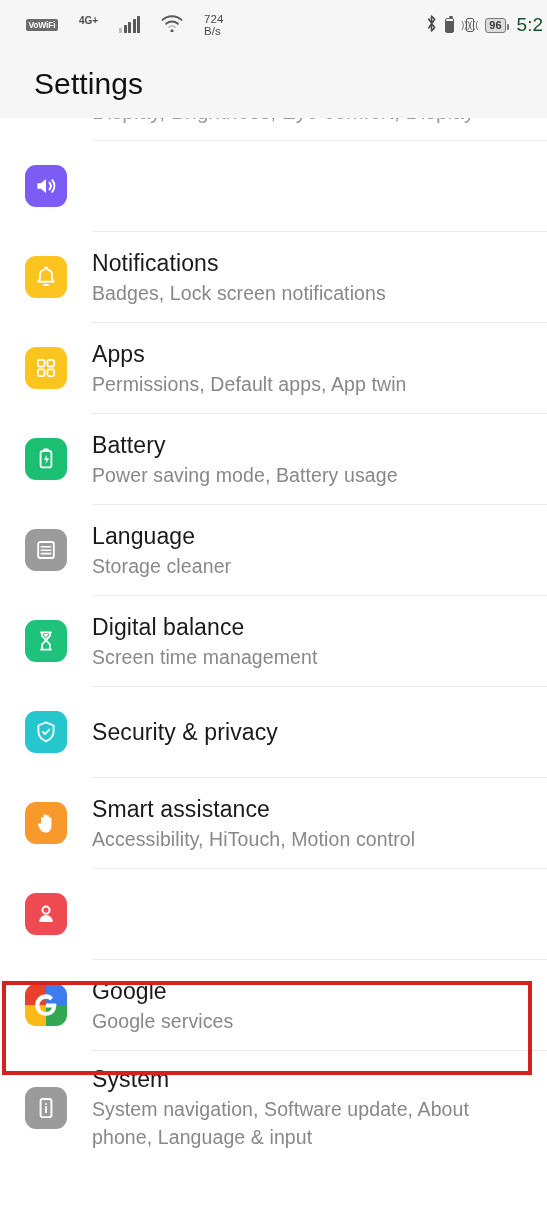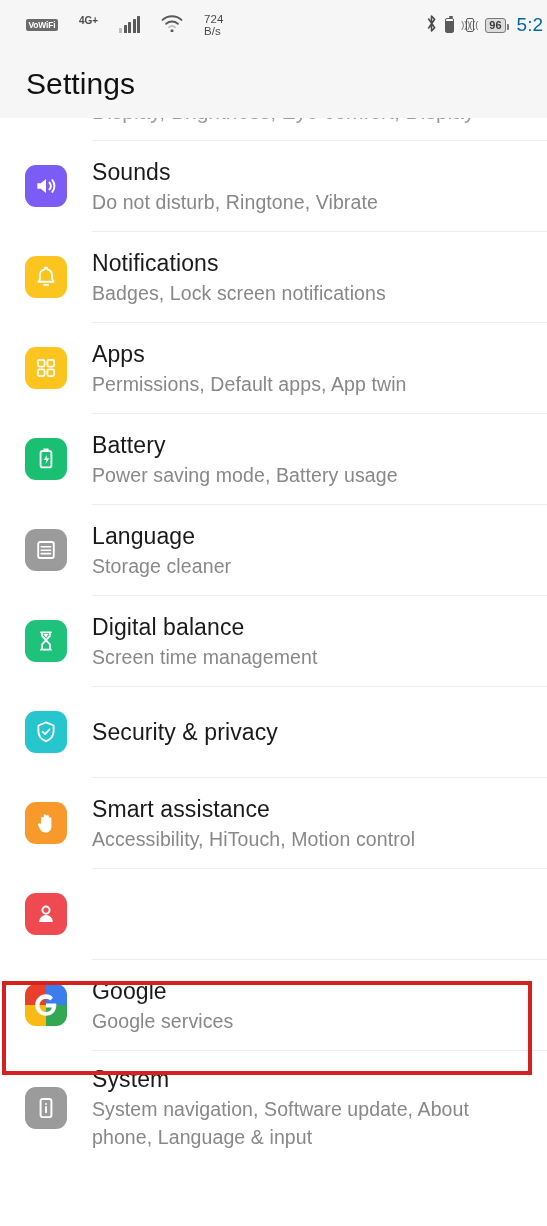--- a/index.html
+++ b/index.html
@@ -43,26 +43,26 @@
   .tiny-batt::after{content:"";position:absolute;top:-3px;left:2.2px;width:4px;height:2px;background:#5a5a5a;border-radius:1px;}
   .vibrate { position: relative; width: 17px; height: 17px; }
   .vibrate .ph { position:absolute; left:5px; top:1.5px; width:8px; height:14px; border:1.4px solid #5a5a5a; border-radius:2px; }
   .vibrate .w { position:absolute; top:4px; font-size:9px; color:#5a5a5a; line-height:9px;}
   .battery-pct {
     border: 1.5px solid #7a7a7a; border-radius: 3px; padding: 0.5px 3px;
     font-size: 11px; color: #3a3a3a; background: #dcdcdc; font-weight: 600;
     position: relative;
   }
   .battery-pct::after{content:"";position:absolute;right:-4px;top:5px;width:2px;height:6px;background:#7a7a7a;border-radius:0 1px 1px 0;}
-  .clock { font-size: 19px; color: #0369a1; margin-left: 4px; }
+  .clock { font-size: 19px; color: #14532d; margin-left: 4px; }
 
   
   .title-bar {
     position: absolute; top: 50px; left: 0; width: 547px; height: 68px;
-    background: #f6f6f6; display: flex; align-items: center; padding-left: 26px;
+    background: #f6f6f6; display: flex; align-items: center; padding-left: 34px;
   }
   .title-bar h1 { font-size: 30px; font-weight: normal; color: #111; letter-spacing: .1px; }
 
   
   .list { position: absolute; top: 118px; left: 0; width: 547px; background: #fff; }
   .clipped-row { height: 22px; overflow: hidden; position: relative; }
   .clipped-row .ghost {
     position: absolute; top: -18px; left: 92px; font-size: 21px; color: #9b9b9b;
     white-space: nowrap;
   }
@@ -145,24 +145,20 @@
 
     <div class="row">
       <div class="iconwrap">
         <div class="ic" style="background:#7b5cf5">
           <svg width="26" height="26" viewBox="0 0 24 24">
             <path d="M4 9.5h3.2L12 5.5v13L7.2 14.5H4z" fill="#fff"></path>
             <path d="M15.2 8.8a5 5 0 0 1 0 6.4M17.8 6.6a8.4 8.4 0 0 1 0 10.8" stroke="#fff" stroke-width="1.8" fill="none" stroke-linecap="round"></path>
           </svg>
         </div>
       </div>
-      <div class="texts">
-        <div class="t-title">Sounds</div>
-        <div class="t-sub">Do not disturb, Ringtone, Vibrate</div>
-      </div>
     </div>
     <div class="divider"></div>
 
     <div class="row">
       <div class="iconwrap">
         <div class="ic" style="background:#fcc41f">
           <svg width="26" height="26" viewBox="0 0 24 24">
             <path d="M12 3.2a1.3 1.3 0 0 1 1.3 1.3v.5a5.6 5.6 0 0 1 4.3 5.4v3.4l1.5 2.6H4.9l1.5-2.6v-3.4a5.6 5.6 0 0 1 4.3-5.4v-.5A1.3 1.3 0 0 1 12 3.2z" stroke="#fff" stroke-width="1.7" fill="none" stroke-linejoin="round"></path>
             <path d="M10 19.2h4" stroke="#fff" stroke-width="1.7" stroke-linecap="round"></path>
           </svg>

